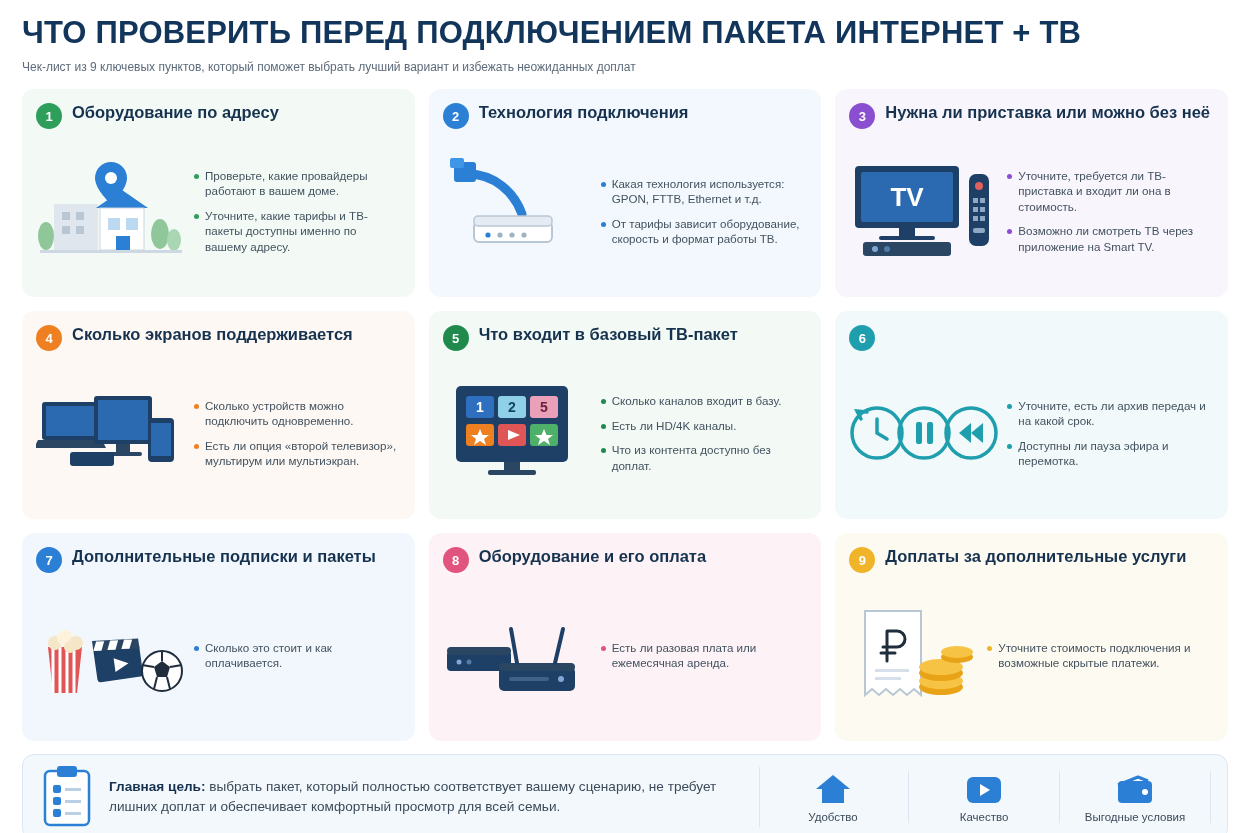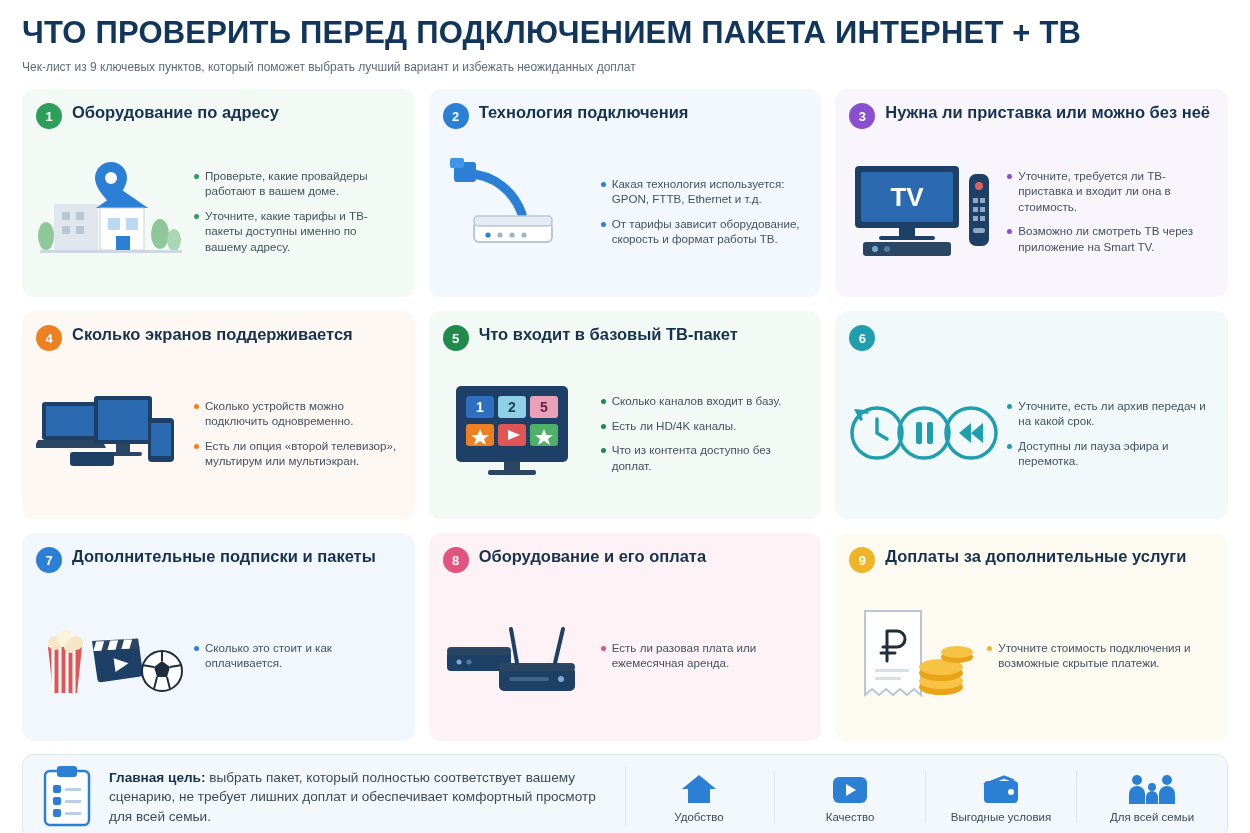--- a/index.html
+++ b/index.html
@@ -483,30 +483,17 @@
           <svg width="38" height="30" viewBox="0 0 38 30">
             <rect x="2" y="6" width="34" height="22" rx="4" fill="#2b7fd4"></rect>
             <path d="M2 10 L22 2 L32 6" fill="none" stroke="#2b7fd4" stroke-width="3" stroke-linejoin="round"></path>
             <circle cx="29" cy="17" r="3" fill="#ffffff"></circle>
           </svg>
         </span>
         <span class="fi-label">Выгодные условия</span>
       </div>
       <div class="fi-sep"></div>
 
-      <div class="fi">
-        <span>
-          <svg width="54" height="32" viewBox="0 0 54 32">
-            <circle cx="12" cy="7" r="5" fill="#2b7fd4"></circle>
-            <path d="M4 31 v-10 a8 8 0 0 1 16 0 v10 z" fill="#2b7fd4"></path>
-            <circle cx="42" cy="7" r="5" fill="#2b7fd4"></circle>
-            <path d="M34 31 v-10 a8 8 0 0 1 16 0 v10 z" fill="#2b7fd4"></path>
-            <circle cx="27" cy="14" r="4" fill="#2b7fd4"></circle>
-            <path d="M21 31 v-7 a6 6 0 0 1 12 0 v7 z" fill="#2b7fd4"></path>
-          </svg>
-        </span>
-        <span class="fi-label">Для всей семьи</span>
-      </div>
 
     </div>
   </div>
 
 </div>
 
 </body></html>

